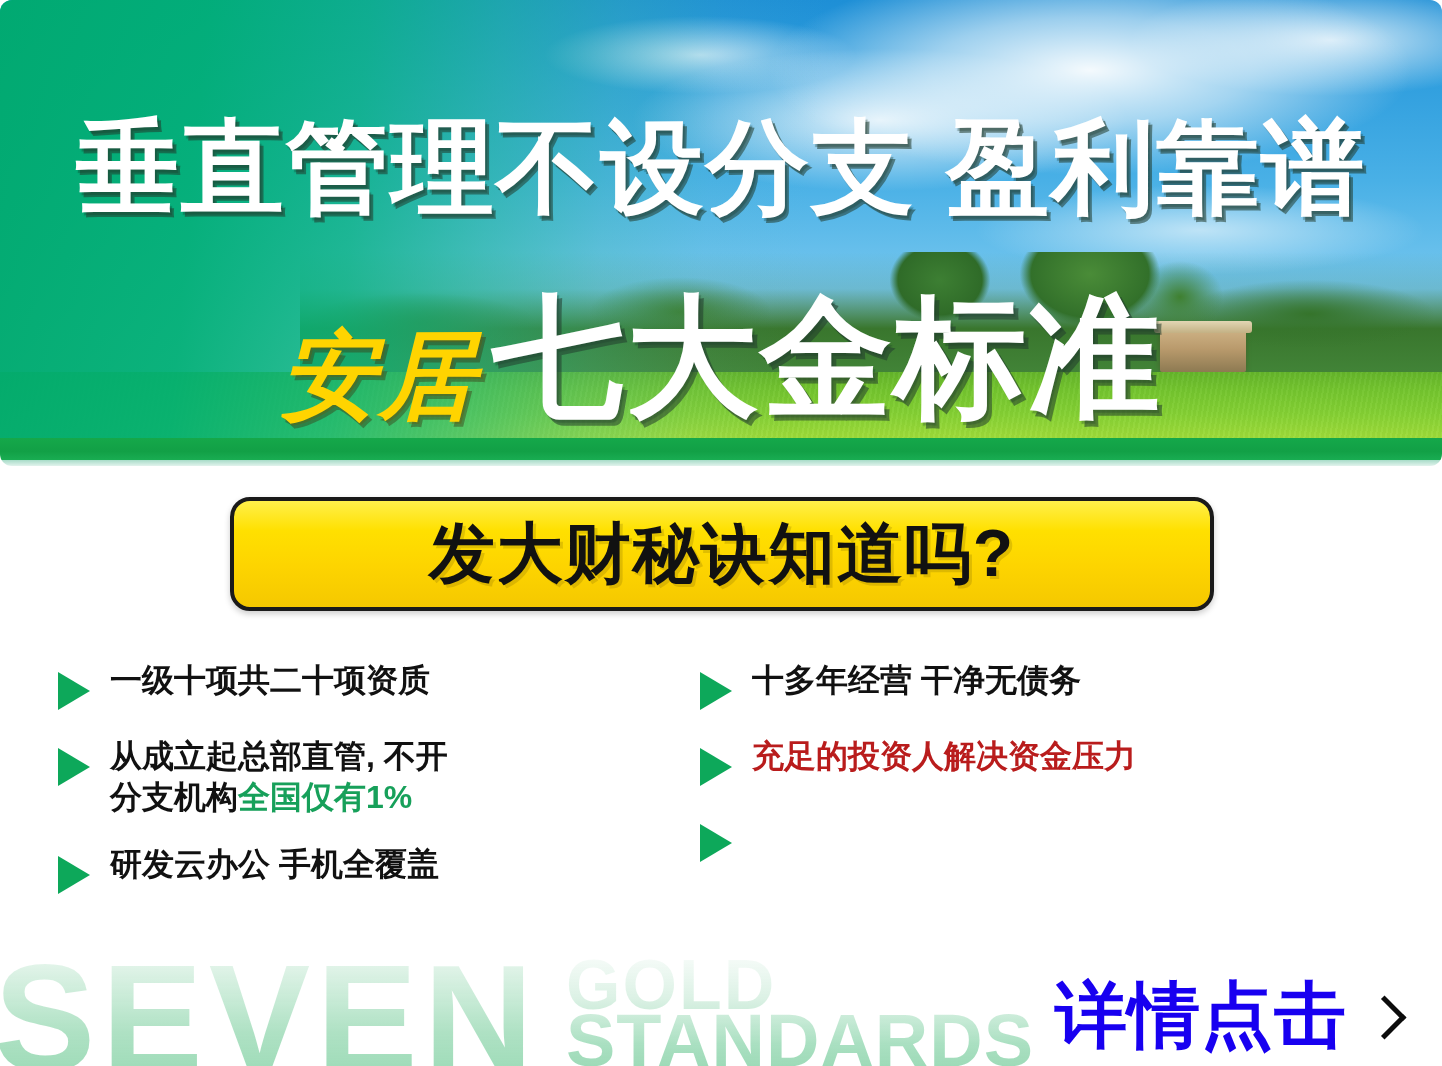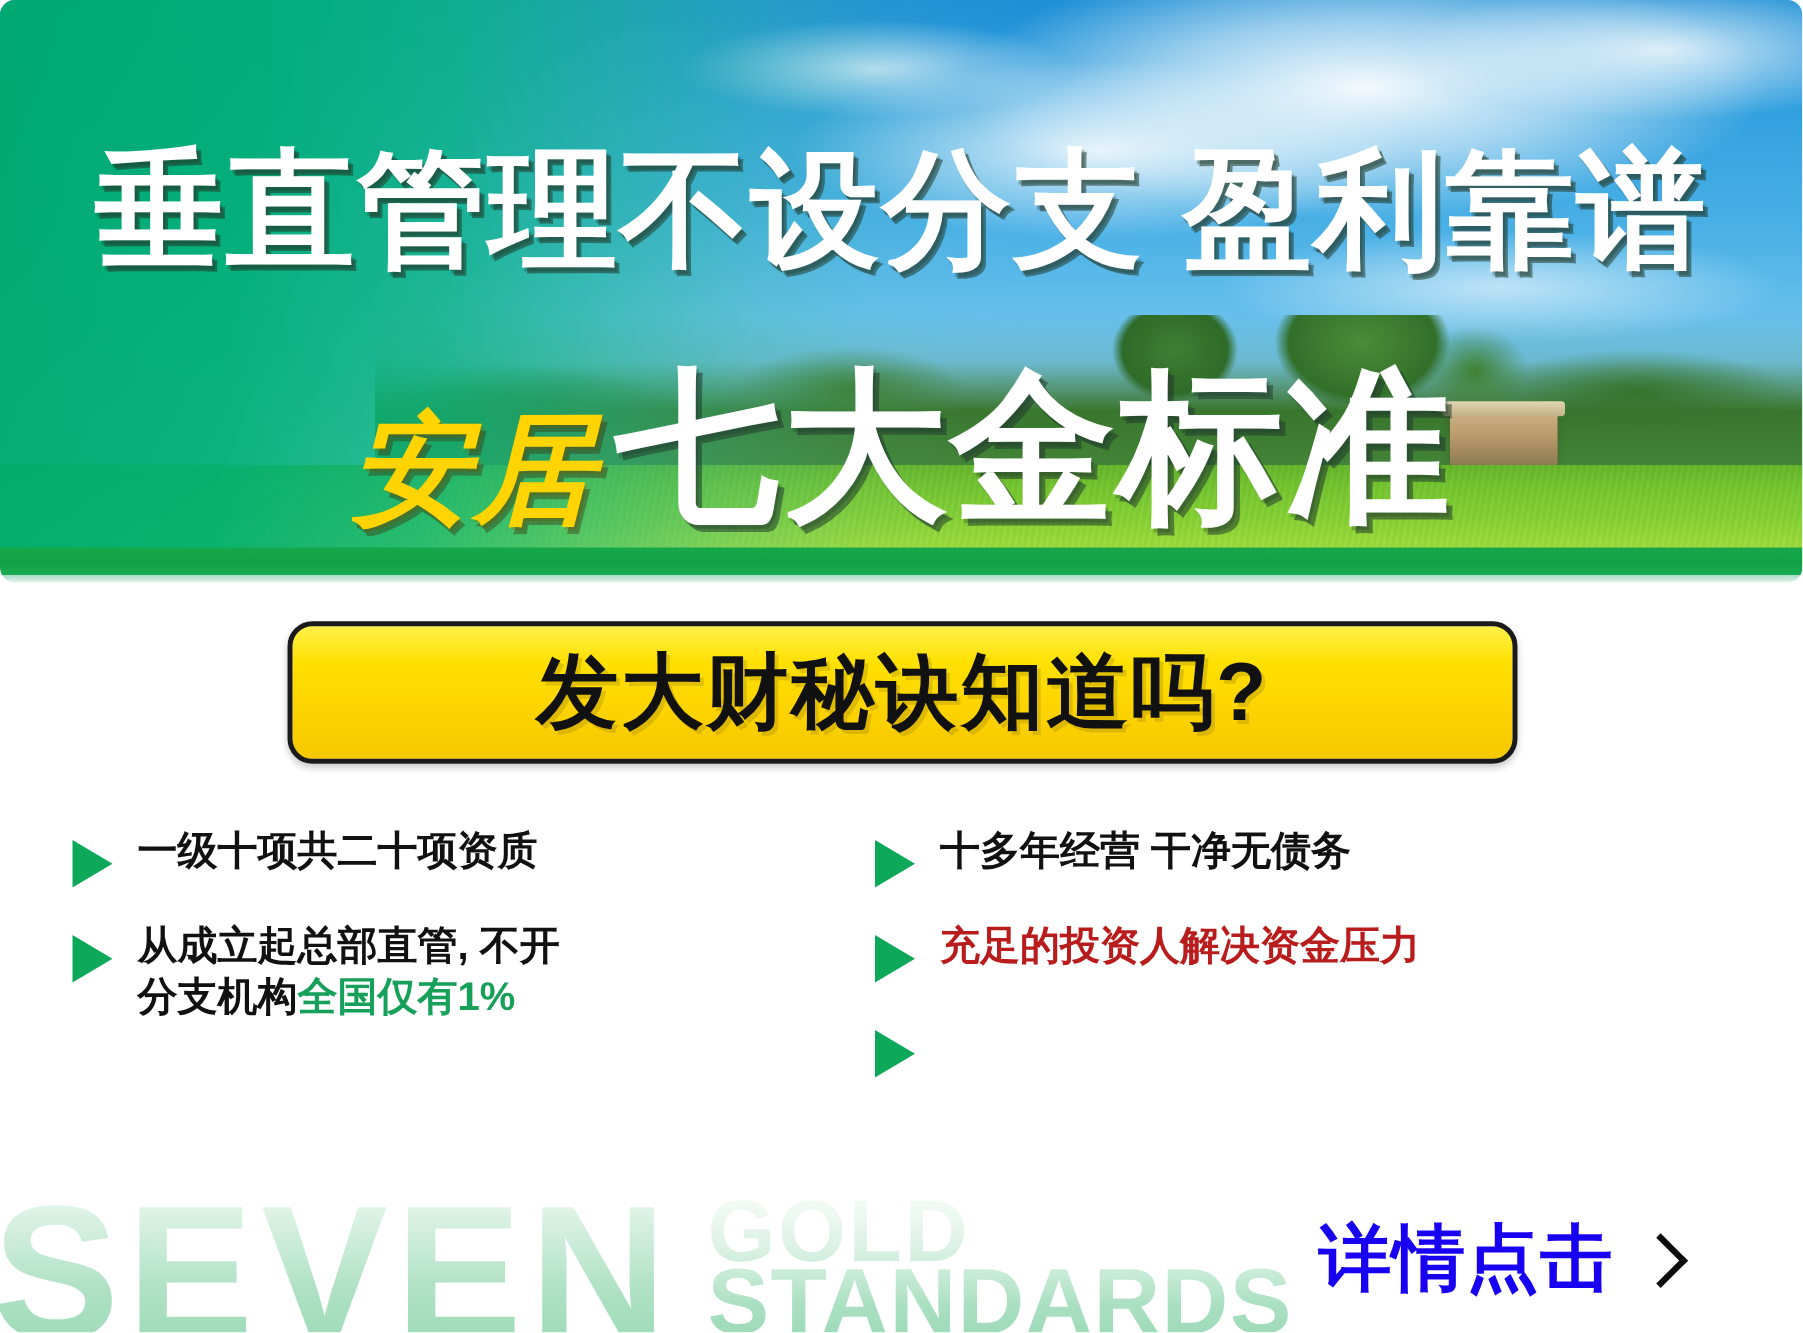--- a/index.html
+++ b/index.html
@@ -283,21 +283,21 @@
 
   
   .cta {
     position: absolute;
     left: 1055px; top: 968px;
     display: flex;
     align-items: center;
     cursor: pointer;
   }
   .cta-text {
-    font-size: 58px;
+    font-size: 72px;
     font-weight: bold;
     color: #1800f0;
     letter-spacing: 1px;
     white-space: nowrap;
   }
   .cta-chevron {
     margin-left: 22px;
     margin-top: 2px;
     width: 26px; height: 26px;
     border-right: 5px solid #0c0c0c;
@@ -340,20 +340,24 @@
       </div>
 
       <div class="feature">
         <div class="tri"></div>
         <div class="feature-text">
           <span>从成立起总部直管, 不开</span><br>
           <span>分支机构</span><span class="hl-green">全国仅有1%</span>
         </div>
       </div>
 
+      <div class="feature">
+        <div class="tri"></div>
+        <div class="feature-text">研发云办公  手机全覆盖</div>
+      </div>
 
     </div>
 
     <div class="col-right">
 
       <div class="feature">
         <div class="tri"></div>
         <div class="feature-text">十多年经营  干净无债务</div>
       </div>
 

